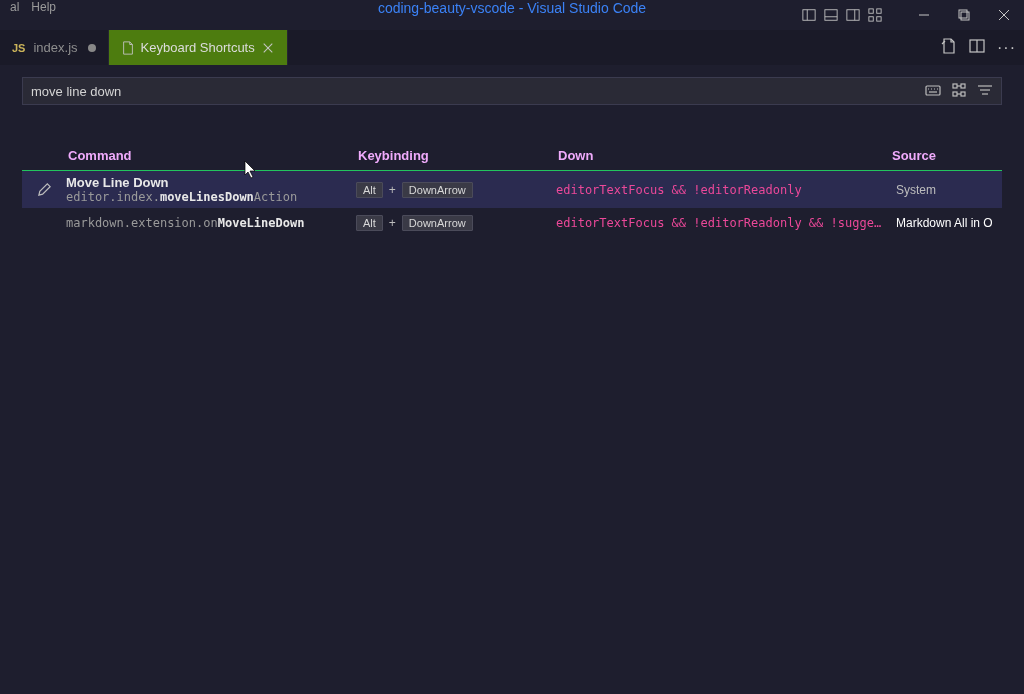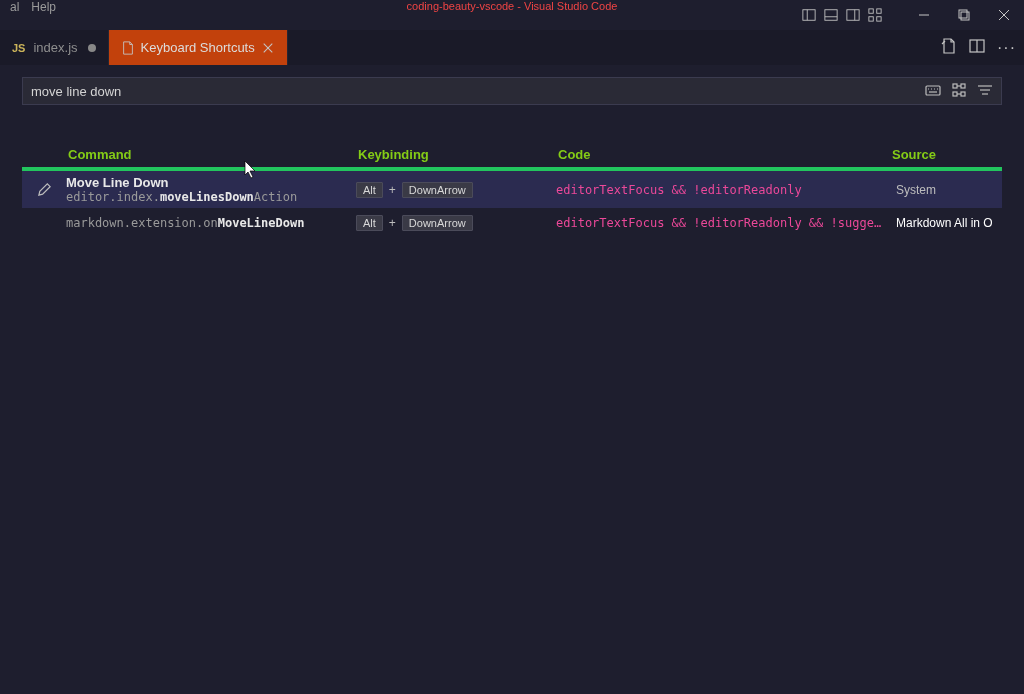--- a/index.html
+++ b/index.html
@@ -20,22 +20,22 @@
     padding: 0 8px;
     color: #9a9a9a;
     position: relative;
   }
   .titlebar .menu { display: flex; gap: 12px; padding-left: 2px; }
   .titlebar .menu span { cursor: default; font-size: 12px; }
   .titlebar .title {
     position: absolute;
     left: 50%;
     transform: translateX(-50%);
-    font-size: 11px;
-    color: #ef4444;
+    font-size: 14px;
+    color: #3b82f6;
   }
   .window-controls {
     position: absolute;
     right: 0;
     top: 0;
     height: 30px;
     display: flex;
     align-items: center;
   }
   .layout-icons { display: flex; gap: 4px; margin-right: 20px; align-items: center;}
@@ -60,21 +60,21 @@
     display: flex;
     align-items: center;
     padding: 0 12px;
     gap: 6px;
     font-size: 13px;
     color: #8e8e8e;
     border-right: 1px solid #252532;
     cursor: pointer;
   }
   .tab.active {
-    background: #c2410c;
+    background: #4d7c0f;
     color: #dcdcdc;
   }
   .tab .dot { width: 8px; height: 8px; border-radius: 50%; background: #888; margin-left: 4px;}
   .tab .close { width: 14px; height: 14px; display: inline-flex; align-items:center; justify-content:center; }
   .tab .close svg { width: 12px; height: 12px; stroke: #c5c5c5; fill:none; stroke-width:1.2;}
   .tab .js-label { color: #cbb45a; font-weight: 600; font-size: 11px; margin-right: 2px;}
   .tab svg.file { width: 14px; height: 14px; fill: #c5c5c5; }
 
   .tabbar-actions {
     position: absolute;
@@ -112,24 +112,24 @@
 
   
   .table-wrap { padding: 0 22px; }
   .table-header, .table-row {
     display: grid;
     grid-template-columns: 44px 290px 200px 334px 1fr;
     align-items: center;
   }
   .table-header {
     height: 30px;
-    color: #84cc16;
+    color: #f0abfc;
     font-size: 13px;
     font-weight: 600;
-    border-bottom: 4px solid #22c55e;
+    border-bottom: 1px solid #22c55e;
     margin-top: 36px;
   }
   .table-header > div { padding: 4px 2px; }
   .table-row {
     min-height: 30px;
     font-size: 12px;
     color: #bdbdbd;
   }
   .table-row.selected {
     background: #2b2b50;
@@ -285,21 +285,21 @@
         </svg>
     </span>
   </div>
 </div>
 
 <div class="table-wrap">
   <div class="table-header">
     <div></div>
     <div>Command</div>
     <div>Keybinding</div>
-    <div>Code</div>
+    <div>Down</div>
     <div>Source</div>
   </div>
 
   <div class="table-row selected">
     <div class="edit-cell">
       <svg viewBox="0 0 16 16">
           <path d="M2 14l1-4 8-8 3 3-8 8-4 1z"></path>
         </svg>
     </div>
     <div>

